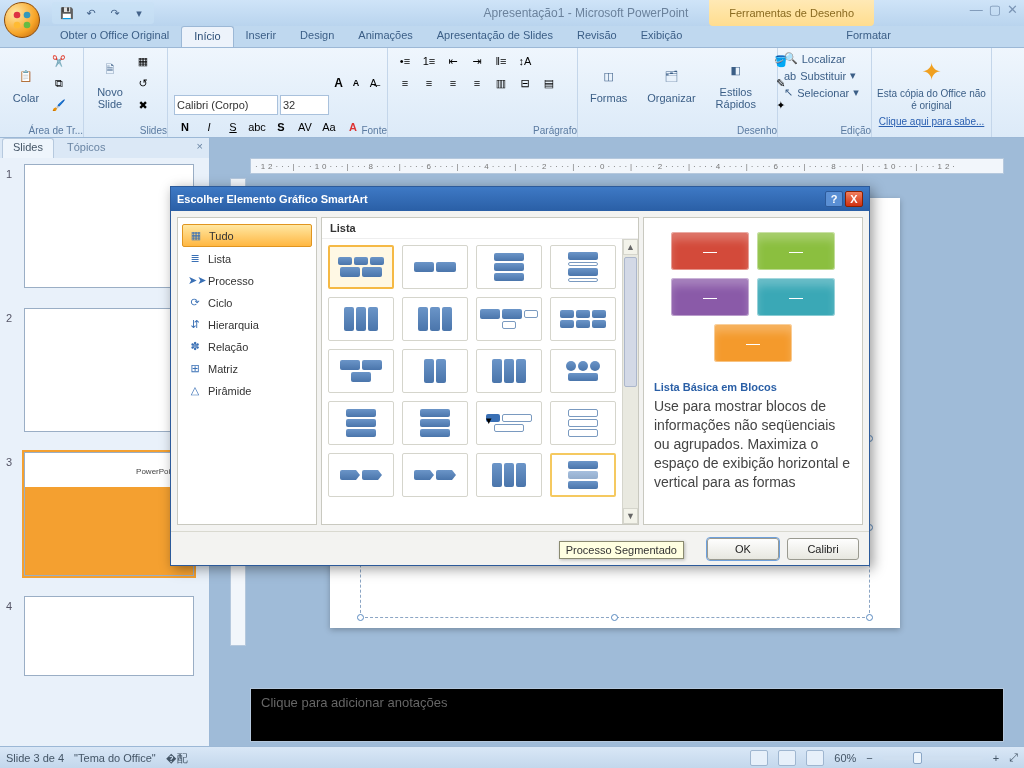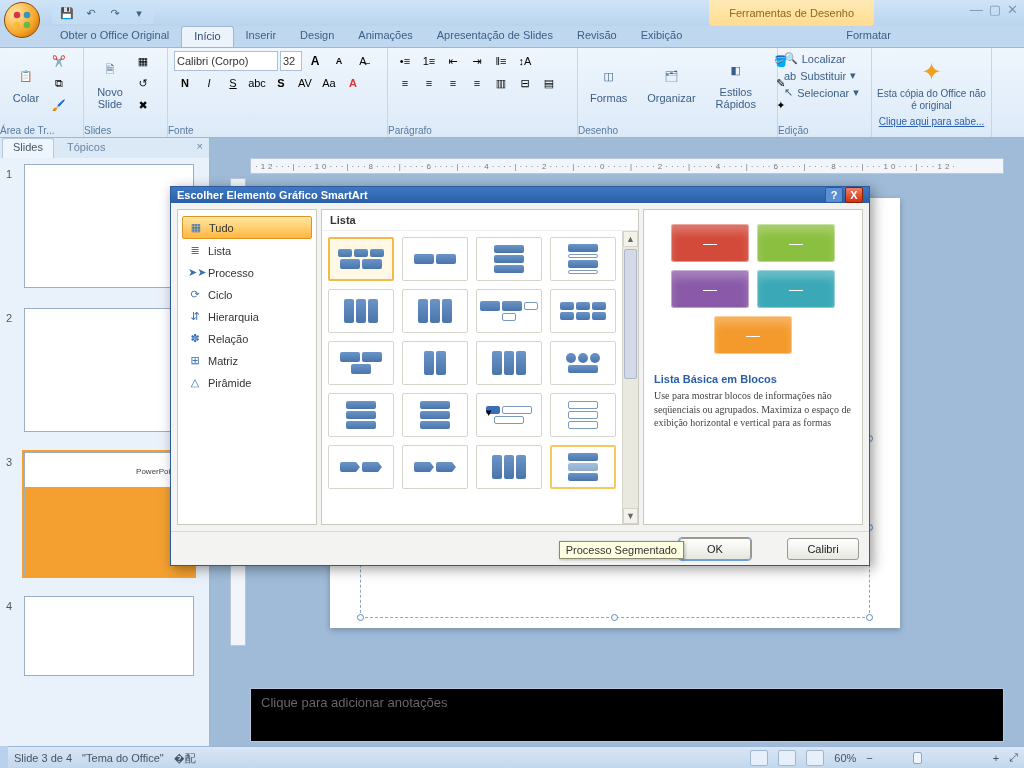--- a/index.html
+++ b/index.html
@@ -18,25 +18,25 @@
 
 
 .tabstrip { height:22px; background:#bfd8ef; display:flex; padding-left:48px; gap:0; font-size:11px; border-bottom:1px solid #9cb8d6;}
 .tabstrip .tab{ padding:3px 12px; color:#3b5e86; cursor:pointer; border-radius:3px 3px 0 0;}
 .tabstrip .tab.active{ background:#edf3fb; border:1px solid #9cb8d6; border-bottom:none; color:#2a4d76;text-align:center;}
 .tabstrip .tab.format{ margin-left:140px;}
 
 
 .ribbon { height:90px; background:linear-gradient(#eff6fd,#dceaf8); display:flex; border-bottom:1px solid #9cb8d6;}
 .group{ border-right:1px solid #c4d6ea; padding:3px 6px 0; display:flex; flex-direction:column; gap:2px; position:relative;}
-.group-label{ position:absolute; bottom:1px; left:0; right:0; text-align:left; color:#5a7aa0; font-size:10px;}
+.group-label{ position:absolute; bottom:1px; left:0; right:0; text-align:right; color:#5a7aa0; font-size:10px;}
 .bigbtn{ display:flex; flex-direction:column; align-items:center; gap:2px; padding:2px 6px; color:#3b5e86;}
 .bigbtn .ico{ width:28px; height:28px; display:flex; align-items:center; justify-content:center;}
 .smallbtn{ width:22px; height:20px; display:flex; align-items:center; justify-content:center; border:1px solid transparent; border-radius:2px;}
-.fontsel{ height:20px; border:1px solid #a9c1dc; background:#fff; font-size:11px; padding:0 2px; color:#333;}
+.fontsel{ height:20px; border:1px solid #a9c1dc; background:#fff; font-size:11px; padding:0 2px; color:#333;margin-top:44px;}
 .row{ display:flex; gap:2px; align-items:center;}
 .editlink{ color:#3b5e86; display:flex; align-items:center; gap:4px; font-size:11px; padding:1px 0;}
 .notice{ width:120px; display:flex; flex-direction:column; align-items:center; justify-content:center; color:#3b5e86; padding:4px;}
 .notice .star{ color:#f0a020; font-size:24px;}
 .notice .line{ text-align:center; font-size:10px; line-height:1.2;}
 .notice .link{ color:#2a5fb0; font-size:10px; text-decoration:underline; margin-top:2px;}
 
 
 .panel-tabs{ position:absolute; top:138px; left:0; width:210px; height:20px; background:#dbe8f6; display:flex; font-size:11px; border-right:1px solid #9cb8d6;}
 .panel-tabs .ptab{ padding:2px 10px; color:#456; border:1px solid #b6c9de; border-bottom:none; background:#eef5fc; border-radius:3px 3px 0 0; margin-left:2px;}
@@ -59,29 +59,29 @@
 .workspace{ position:absolute; top:138px; left:210px; right:0; bottom:22px; background:#9fbbd8; overflow:hidden;}
 .hruler{ position:absolute; top:20px; left:40px; right:20px; height:16px; background:#f2f6fb; border:1px solid #b5c8dd; font-size:8px; color:#777; display:flex; align-items:center; overflow:hidden;}
 .hruler .ticks{ white-space:nowrap; letter-spacing:3px; padding-left:4px;}
 .vruler{ position:absolute; top:40px; left:20px; width:16px; bottom:100px; background:#f2f6fb; border:1px solid #b5c8dd;}
 .slide-canvas{ position:absolute; top:60px; left:120px; width:570px; height:430px; background:#fff; box-shadow:0 2px 6px rgba(0,0,0,.25);}
 .placeholder{ position:absolute; left:30px; right:30px; top:240px; height:180px; border:1px dashed #8ba5c4;}
 .handle{ position:absolute; width:7px; height:7px; background:#fff; border:1px solid #5a8ac0; border-radius:50%;}
 .notes{ position:absolute; left:40px; right:20px; bottom:4px; height:54px; background:#000000; border:1px solid #b5c8dd; padding:6px 10px; color:#666; font-size:13px;}
 
 
-.statusbar{ position:absolute; bottom:0; left:8px; right:0; height:22px; background:linear-gradient(#d9e7f6,#c3d7ec); display:flex; align-items:center; font-size:11px; color:#456; padding:0 6px; gap:10px; border-top:1px solid #9cb8d6;}
+.statusbar{ position:absolute; bottom:0; left:0; right:0; height:22px; background:linear-gradient(#d9e7f6,#c3d7ec); display:flex; align-items:center; font-size:11px; color:#456; padding:0 6px; gap:10px; border-top:1px solid #9cb8d6;}
 .statusbar .spacer{flex:1;}
 .statusbar .viewbtn{ width:18px; height:16px; border:1px solid #9fb6d0; background:#e7f0fa; border-radius:2px;}
 .statusbar .zoomtrack{ width:100px; height:4px; background:#cfdff0; position:relative; border-radius:2px;}
 .statusbar .zoomtrack .zthumb{ position:absolute; left:30px; top:-4px; width:9px; height:12px; background:#eef5fc; border:1px solid #8aa6c6; border-radius:2px;}
 
 
 .dialog{ position:absolute; top:186px; left:170px; width:700px; height:380px; background:#f3f3f1; border:1px solid #2c5a9a; box-shadow:3px 3px 12px rgba(0,0,0,.4); display:flex; flex-direction:column;}
-.dlg-title{ height:16px; background:linear-gradient(#3e79c5,#2a5fa6); color:#fff; font-size:11px; font-weight:bold; display:flex; align-items:center; padding:0 6px;}
+.dlg-title{ height:24px; background:linear-gradient(#3e79c5,#2a5fa6); color:#fff; font-size:11px; font-weight:bold; display:flex; align-items:center; padding:0 6px;}
 .dlg-title .dlg-right{margin-left:auto; display:flex; gap:2px;}
 .dlg-title .dlg-btn{ width:18px; height:16px; display:flex; align-items:center; justify-content:center; border-radius:2px; font-weight:bold; font-size:11px;}
 .dlg-title .help{ background:#5a8fd4; border:1px solid #2c5a9a; color:#fff;}
 .dlg-title .close{ background:linear-gradient(#f08060,#d03010); border:1px solid #8a2000; color:#fff;}
 .dlg-body{ flex:1; display:flex; padding:6px; gap:4px; background:#f3f3f1; overflow:hidden;}
 .dlg-cats{ width:140px; background:#fff; border:1px solid #c9c9c0; padding:6px 4px;}
 .cat{ display:flex; align-items:center; gap:6px; padding:4px 6px; color:#333; font-size:11px; border-radius:2px; margin-bottom:1px;}
 .cat .cico{ width:14px; text-align:center; color:#3a70b5;}
 .cat.sel{ background:linear-gradient(#ffe7a2,#ffb742); border:1px solid #e09520;}
 .dlg-gallery{ flex:1; background:#fff; border:1px solid #c9c9c0; display:flex; flex-direction:column;}
@@ -92,23 +92,23 @@
 .gal-item.sel{ border:2px solid #f5b945; background:#fff8e4;}
 .gal-item.hover{ border:2px solid #f5c960;}
 .gal-sb{ width:16px; background:#e9e9e0; border-left:1px solid #d5d5cc; position:relative;}
 .gal-sb .sarrow{ height:16px; display:flex; align-items:center; justify-content:center; color:#666; font-size:9px; background:#f3f3ea; border:1px solid #d5d5cc;}
 .gal-sb .sthumb{ position:absolute; top:18px; left:1px; right:1px; height:130px; background:#d3d9e6; border:1px solid #acb7cc; border-radius:2px;}
 .dlg-preview{ width:220px; background:#fff; border:1px solid #c9c9c0; padding:10px; display:flex; flex-direction:column;}
 .prev-fig{ height:145px; display:flex; flex-wrap:wrap; gap:8px; align-content:flex-start; justify-content:center; padding:4px 0;}
 .block{ width:78px; height:38px; border-radius:3px; display:flex; align-items:center; justify-content:center; color:#fff; font-size:14px; box-shadow:inset 0 0 0 1px rgba(255,255,255,.4), inset 0 8px 8px rgba(255,255,255,.25);}
 .b-red{background:#d34a3a;} .b-green{background:#8bbf3f;} .b-purple{background:#8a5aa8;} .b-teal{background:#3aa8b6;} .b-orange{background:#f49a2c;}
 .prev-title{ color:#2a5fa6; font-weight:bold; font-size:11px; margin:8px 0 4px;}
-.prev-desc{ color:#444; font-size:10px; line-height:1.35;font-family:Liberation Serif, serif;}
+.prev-desc{ color:#444; font-size:14px; line-height:1.35;}
 .dlg-buttons{ height:34px; display:flex; align-items:center; justify-content:flex-end; gap:8px; padding:0 10px; border-top:1px solid #d9d9d0; position:relative;}
-.btn{ min-width:72px; height:22px; background:linear-gradient(#fefefe,#e7e7e0); border:1px solid #9a9a90; border-radius:3px; font-size:11px; color:#222;margin-left:28px;}
+.btn{ min-width:72px; height:22px; background:linear-gradient(#fefefe,#e7e7e0); border:1px solid #9a9a90; border-radius:3px; font-size:11px; color:#222;}
 .btn.primary{ outline:1px solid #6da0dc;}
 .tooltip{ position:absolute; right:185px; bottom:6px; background:#ffffe1; border:1px solid #8a8a70; padding:2px 6px; font-size:11px; color:#333; box-shadow:1px 1px 3px rgba(0,0,0,.25);}
 
 
 .mini{ display:flex; flex-wrap:wrap; gap:2px; align-items:center; justify-content:center;}
 .mb{ background:linear-gradient(#6b95c8,#4a75ab); border-radius:2px;}
 .mb.s{width:14px;height:8px;} .mb.m{width:20px;height:10px;} .mb.l{width:30px;height:8px;} .mb.t{width:10px;height:24px;}
 .mb.o{ background:none; border:1px solid #7a9ac0;}
 </style>
 </head>
@@ -122,20 +122,21 @@
       <circle cx="18" cy="18" r="4" fill="#6b4"></circle>
     </svg>
 </div>
 <div class="titlebar">
   <div class="qat">
     <div class="qbtn">💾</div>
     <div class="qbtn">↶</div>
     <div class="qbtn">↷</div>
     <div class="qbtn">▾</div>
   </div>
+  <div class="title">Apresentação1 - Microsoft PowerPoint</div>
   <div class="ctxtab">Ferramentas de Desenho</div>
   <div class="winbtns">
     <span>—</span>
     <span>▢</span>
     <span>✕</span>
   </div>
 </div>
 
 <div class="tabstrip">
   <div class="tab">Obter o Office Original</div>
@@ -175,21 +176,21 @@
         <div class="smallbtn">▦</div>
         <div class="smallbtn">↺</div>
         <div class="smallbtn">✖</div>
       </div>
     </div>
     <div class="group-label">Slides</div>
   </div>
   <div class="group" style="width:220px">
     <div class="row">
       <input class="fontsel" style="width: 104px;" value="Calibri (Corpo)">
-      <input class="fontsel" style="width: 22px;" value="32">
+      <input class="fontsel" style="width: 49px;" value="32">
       <div class="smallbtn" style="font-size:12px;font-weight:bold">A</div>
       <div class="smallbtn" style="font-size:9px;font-weight:bold">A</div>
       <div class="smallbtn">A̶</div>
     </div>
     <div class="row">
       <div class="smallbtn">
           <b>N</b>
         </div>
       <div class="smallbtn">
           <i>I</i>

